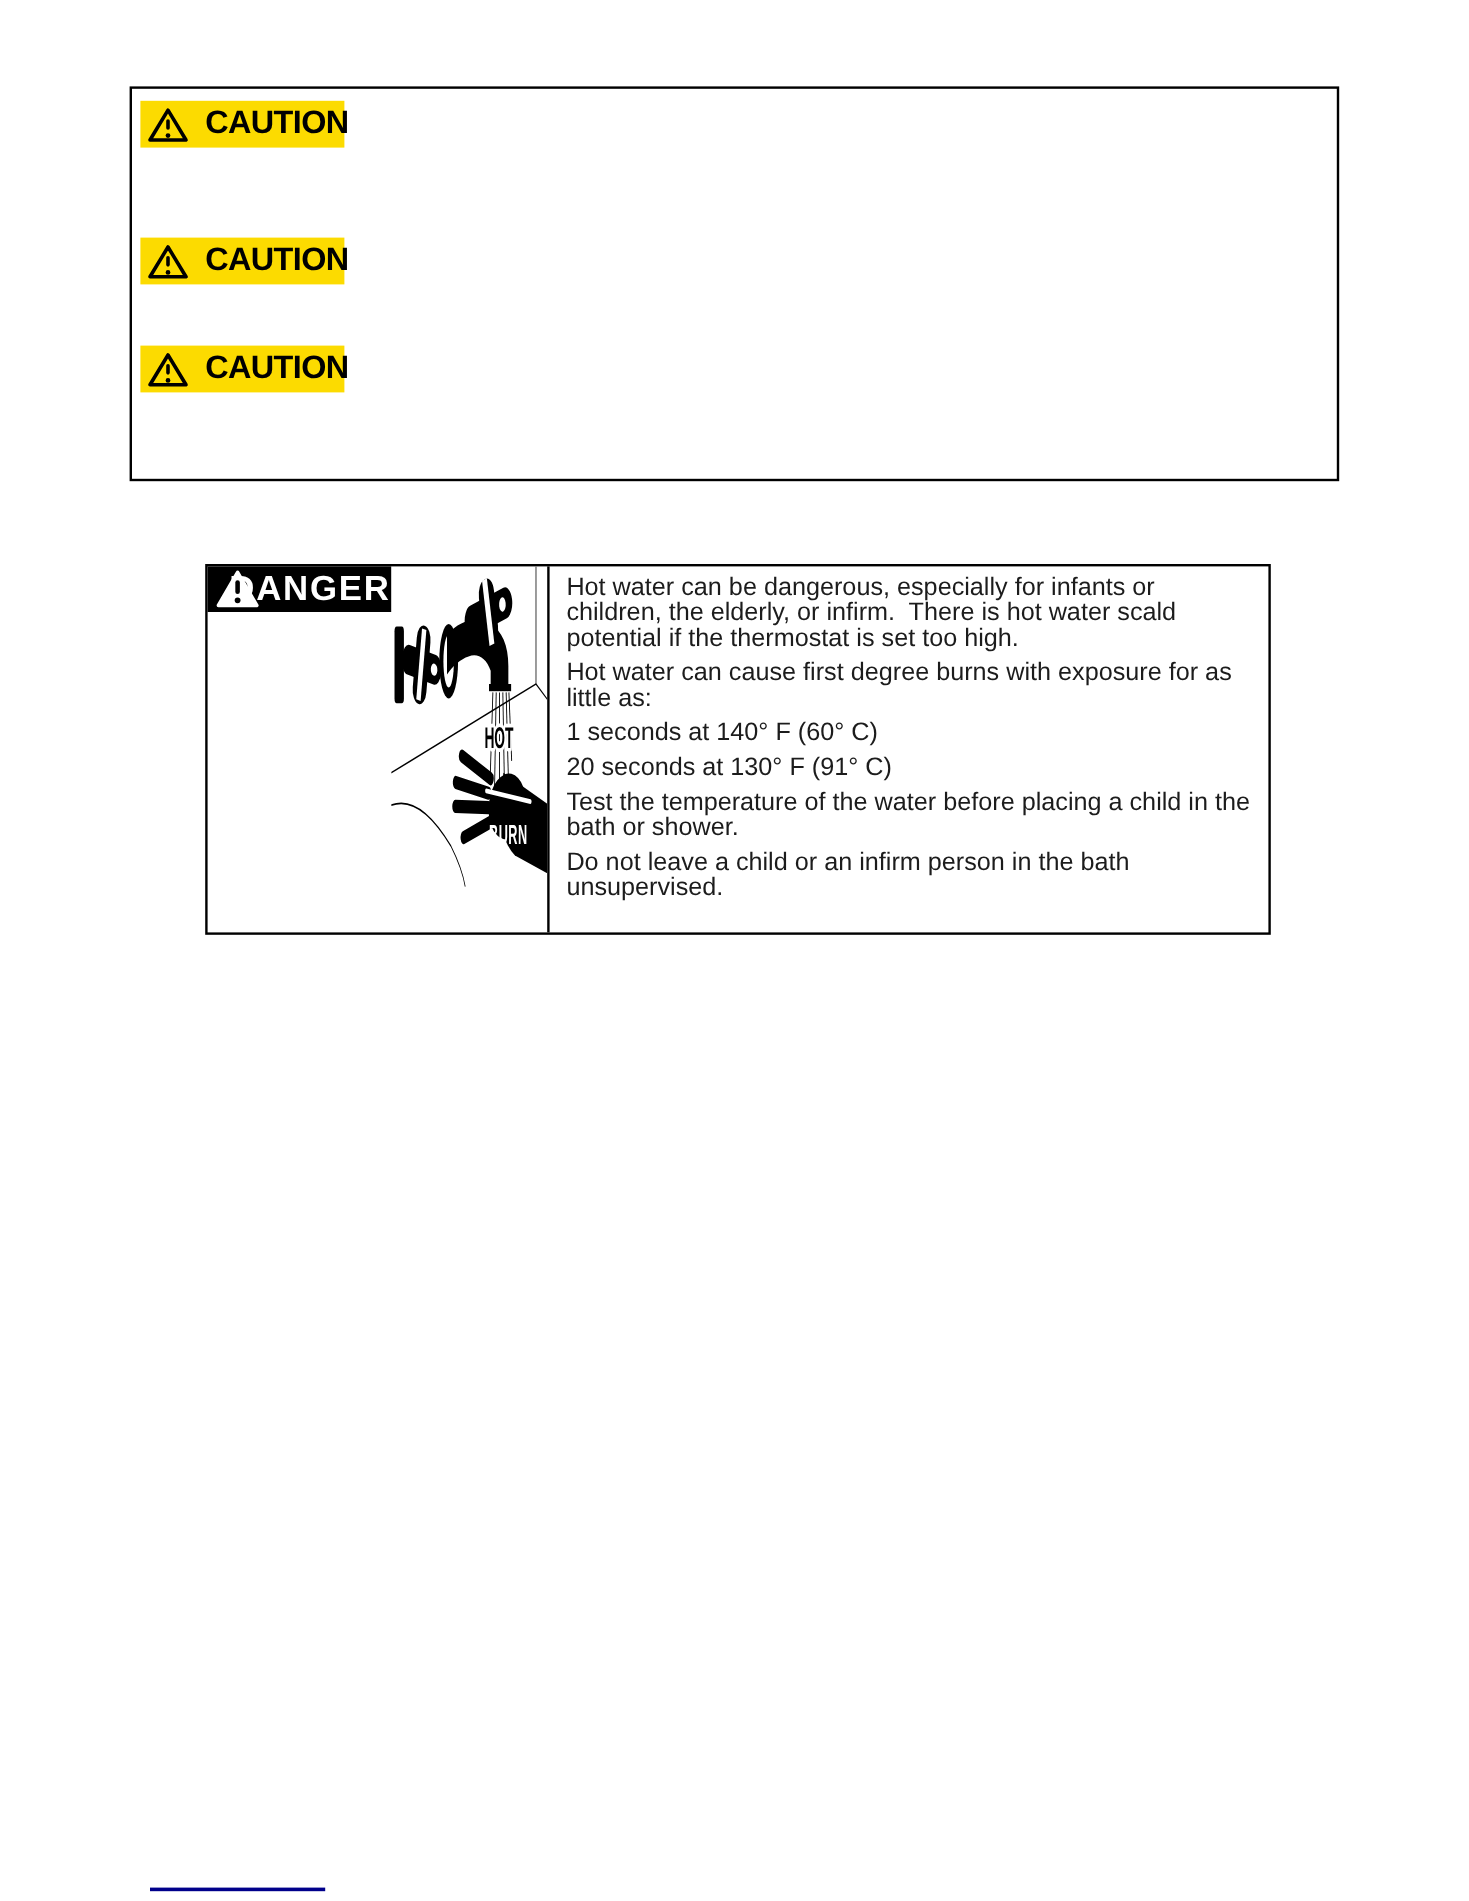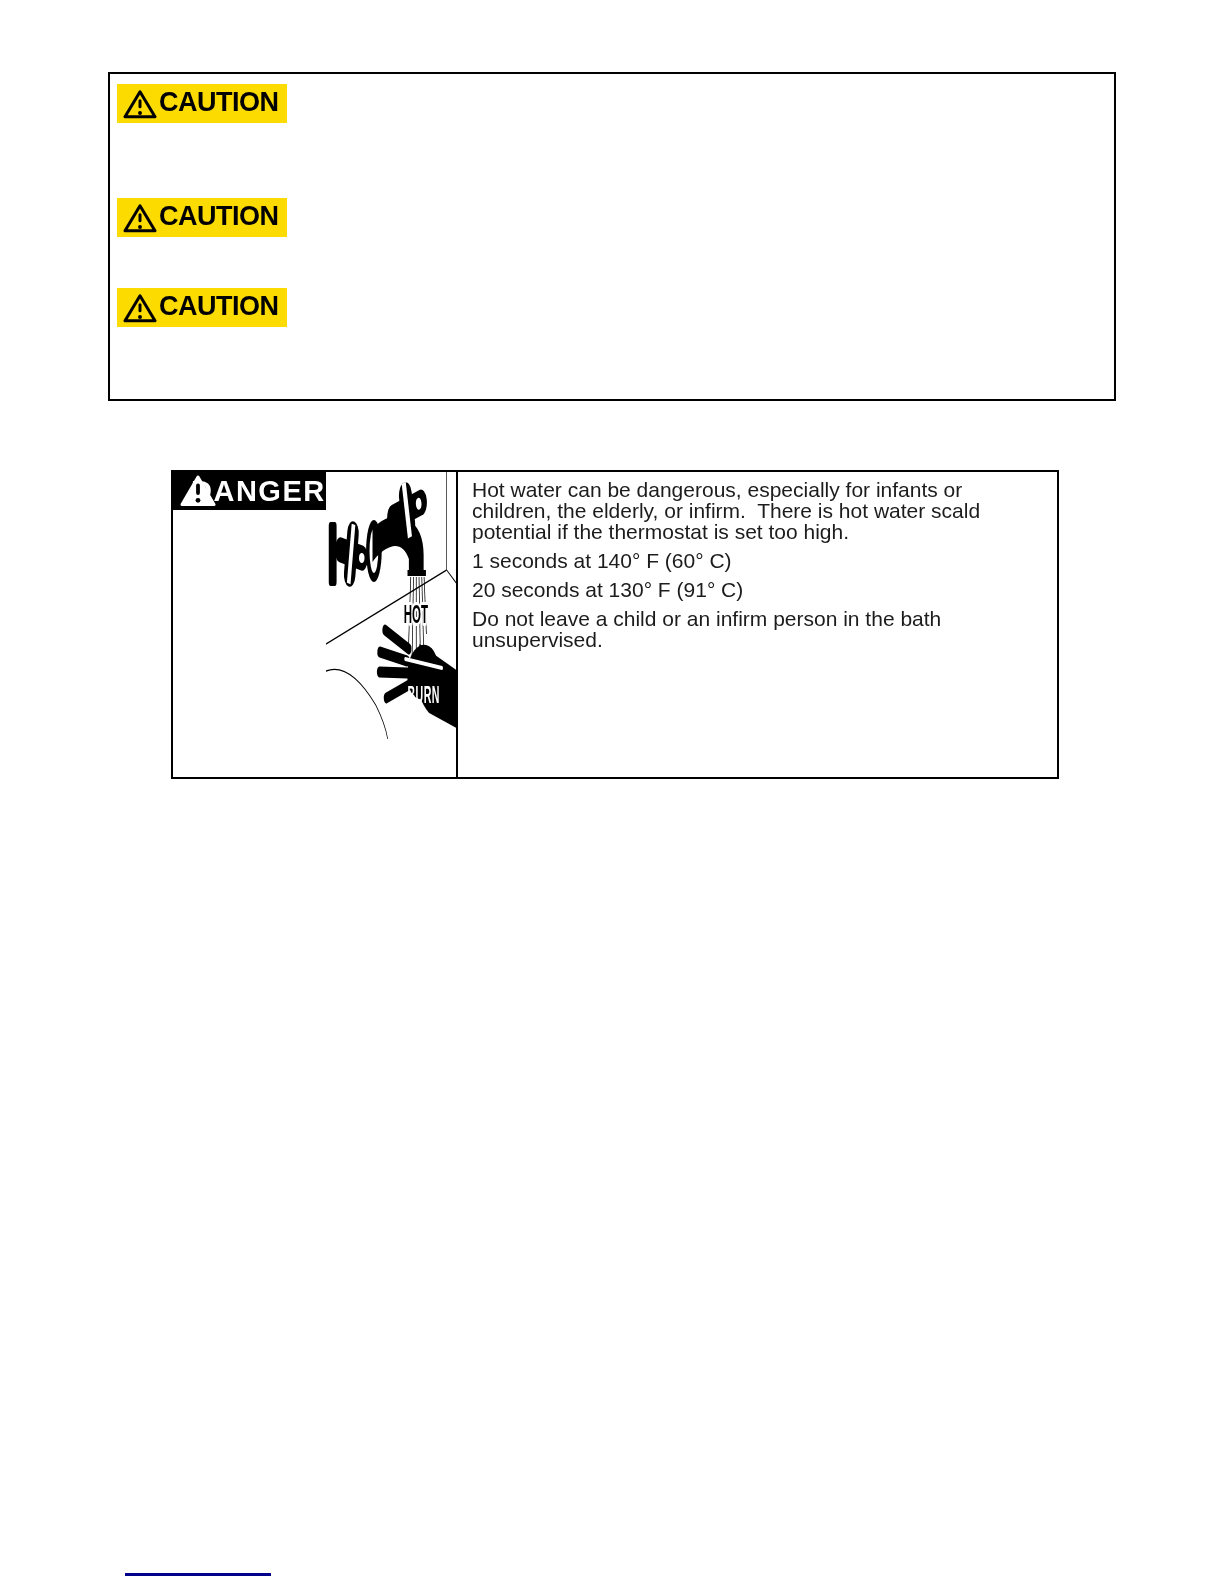--- a/index.html
+++ b/index.html
@@ -24,20 +24,21 @@
     display:flex;align-items:center;
     padding-left:6px;box-sizing:border-box;
     gap:2px;
   }
   .caution-badge .tri{flex:0 0 auto;display:block;}
   .caution-badge .lbl{
     font-size:27px;font-weight:bold;color:#000;
     letter-spacing:-0.5px;line-height:1;
     transform:translateY(-1px);
     white-space:nowrap;
+    margin-left:12px;
   }
   .badge-1{top:10px;} .badge-2{top:124px;} .badge-3{top:214px;}
 
   
   .danger-box{
     position:absolute;left:171px;top:470px;
     width:888px;height:309px;
     border:2px solid #000;
     box-sizing:border-box;
     display:flex;background:#fff;
@@ -179,22 +180,24 @@
           <ellipse cx="210" cy="200" rx="34" ry="27" fill="#000" transform="rotate(-12 210 200)"></ellipse>
           <path d="M203,172 L283,198 L283,256 L224,241 C208,233 198,220 196,205 Z" fill="#000"></path>
           <line x1="172" y1="187" x2="252" y2="196" stroke="#fff" stroke-width="4" stroke-linecap="round"></line>
           <text x="212" y="231" text-anchor="middle" font-family="Liberation Sans, sans-serif" font-size="23" font-weight="bold" fill="#fff" letter-spacing="1">BURN</text>
         </g>
       </svg>
     </div>
 
     <div class="danger-right">
       <p>Hot water can be dangerous, especially for infants or children, the elderly, or infirm.  There is hot water scald potential if the thermostat is set too high.</p>
+      <p>Hot water can cause first degree burns with exposure for as little as:</p>
       <p>1 seconds at 140° F (60° C)</p>
       <p>20 seconds at 130° F (91° C)</p>
+      <p>Test the temperature of the water before placing a child in the bath or shower.</p>
       <p>Do not leave a child or an infirm person in the bath unsupervised.</p>
     </div>
 
   </div>
 
   <span class="footer-link"></span>
 
 </div>
 
 </body></html>

